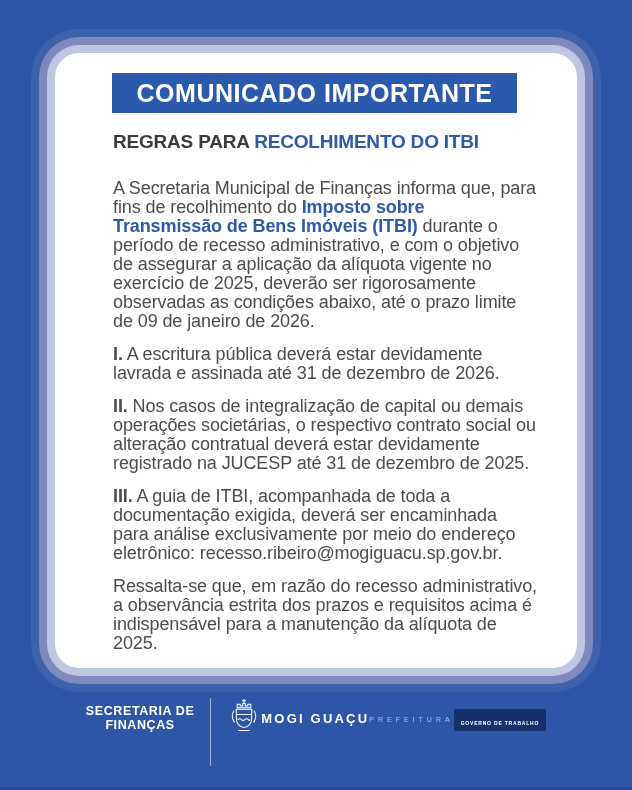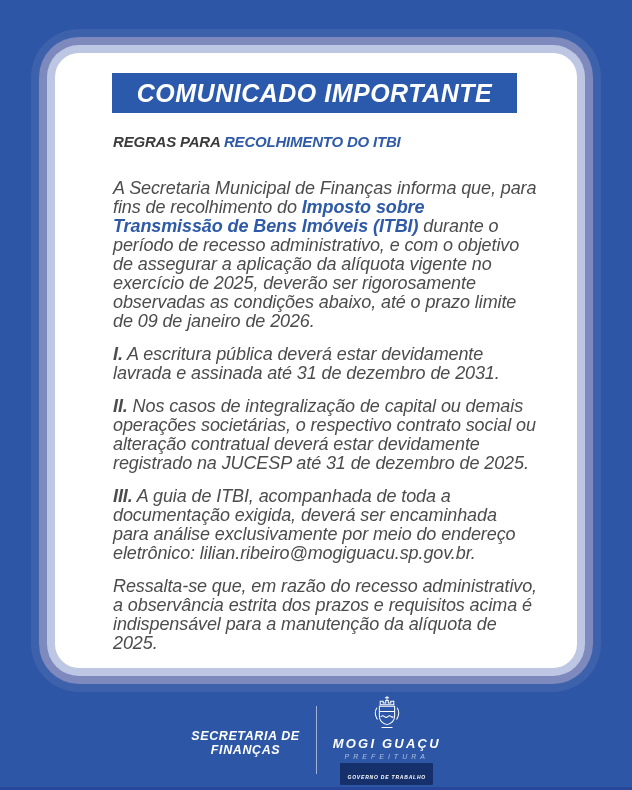--- a/index.html
+++ b/index.html
@@ -2,21 +2,20 @@
 <html style="--background: #2d56a6; --banner-background: #2b5aad; --accent-blue: #2e5aa8; --card-background: #ffffff; --heading-text: #3b3b3b; --body-text: #4c4c4c; --footer-text: #ffffff; --tagline-background: #16306b; --card-border-inner: #bdc6e3; --card-border-middle: #7e89be; --card-border-outer: #3e61ab;"><head>
 <meta charset="utf-8">
 <style>
   html,body{margin:0;padding:0;}
   .page{
     position:relative;
     width:632px;height:790px;
     background:var(--background,#2d56a6);
     font-family:"Liberation Sans","DejaVu Sans",sans-serif;
     overflow:hidden;
-    font-style:italic;
   }
   
   .card{
     position:absolute;left:55px;top:53px;
     width:522px;height:615px;
     background:var(--card-background,#ffffff);
     border-radius:24px;
     box-shadow:
       0 0 0 8px  var(--card-border-inner,#bdc6e3),
       0 0 0 16px var(--card-border-middle,#7e89be),
@@ -29,50 +28,50 @@
     margin:0 auto 20px -1px;
     background:var(--banner-background,#2b5aad);
     display:flex;align-items:center;justify-content:center;
   }
   .banner span{
     color:#ffffff;font-size:25px;font-weight:bold;letter-spacing:.5px;
     white-space:nowrap;
   }
   .heading{
     margin:0 0 28px 0;
-    font-size:15px;font-weight:bold;line-height:18px;
+    font-size:19px;font-weight:bold;line-height:18px;
     color:var(--heading-text,#3b3b3b);
     letter-spacing:-.2px;
   }
   .heading-line{white-space:nowrap;}
   .body-text p{
     margin:0 0 14px 0;
     font-size:18px;line-height:19px;letter-spacing:-.1px;
     color:var(--body-text,#4c4c4c);
     max-width:424px;
   }
   .seg-bold{font-weight:bold;}
   .seg-blue{color:var(--accent-blue,#2e5aa8);}
   .heading .seg-blue{color:var(--accent-blue,#2e5aa8);}
 
   
   .footer{
     position:absolute;left:0;top:698px;width:632px;height:84px;
-    display:flex;align-items:center;justify-content:center;gap:16px;
+    display:flex;align-items:flex-start;justify-content:center;gap:16px;
     color:var(--footer-text,#ffffff);
   }
   .dept{
     text-align:center;font-weight:bold;font-size:12.5px;line-height:14px;
     letter-spacing:.6px;margin-top:6px;
   }
   .footer-divider{
     width:1px;height:68px;background:rgba(255,255,255,.55);
   }
   .logo{
-    display:flex;flex-direction:column;align-items:center;
+    display:flex;align-items:center;
   }
   .crest{display:block;margin-bottom:3px;}
   .city-name{
     font-size:13px;font-weight:bold;letter-spacing:2.2px;white-space:nowrap;
   }
   .logo-subtitle{
     font-size:7px;letter-spacing:4px;color:rgba(255,255,255,.6);
     margin-top:2px;white-space:nowrap;
   }
   .tagline-box{
@@ -98,23 +97,23 @@
     <div class="banner">
       <span>COMUNICADO IMPORTANTE</span>
     </div>
 
     <div class="heading">
       <div class="heading-line"><span class="seg-bold">REGRAS PARA </span><span class="seg-bold seg-blue">RECOLHIMENTO DO ITBI</span></div>
     </div>
 
     <div class="body-text">
       <p><span>A Secretaria Municipal de Finanças informa que, para fins de recolhimento do </span><span class="seg-bold seg-blue">Imposto sobre Transmissão de Bens Imóveis (ITBI)</span><span> durante o período de recesso administrativo, e com o objetivo de assegurar a aplicação da alíquota vigente no exercício de 2025, deverão ser rigorosamente observadas as condições abaixo, até o prazo limite de 09 de janeiro de 2026.</span></p>
-      <p><span class="seg-bold">I.</span><span> A escritura pública deverá estar devidamente lavrada e assinada até 31 de dezembro de 2031.</span></p>
+      <p><span class="seg-bold">I.</span><span> A escritura pública deverá estar devidamente lavrada e assinada até 31 de dezembro de 2026.</span></p>
       <p><span class="seg-bold">II.</span><span> Nos casos de integralização de capital ou demais operações societárias, o respectivo contrato social ou alteração contratual deverá estar devidamente registrado na JUCESP até 31 de dezembro de 2025.</span></p>
-      <p><span class="seg-bold">III.</span><span> A guia de ITBI, acompanhada de toda a documentação exigida, deverá ser encaminhada para análise exclusivamente por meio do endereço eletrônico: lilian.ribeiro@mogiguacu.sp.gov.br.</span></p>
+      <p><span class="seg-bold">III.</span><span> A guia de ITBI, acompanhada de toda a documentação exigida, deverá ser encaminhada para análise exclusivamente por meio do endereço eletrônico: recesso.ribeiro@mogiguacu.sp.gov.br.</span></p>
       <p><span>Ressalta-se que, em razão do recesso administrativo, a observância estrita dos prazos e requisitos acima é indispensável para a manutenção da alíquota de 2025.</span></p>
     </div>
 
   </div>
 
   <div class="footer">
 
     <div class="dept">
       <div>SECRETARIA DE</div>
       <div>FINANÇAS</div>

